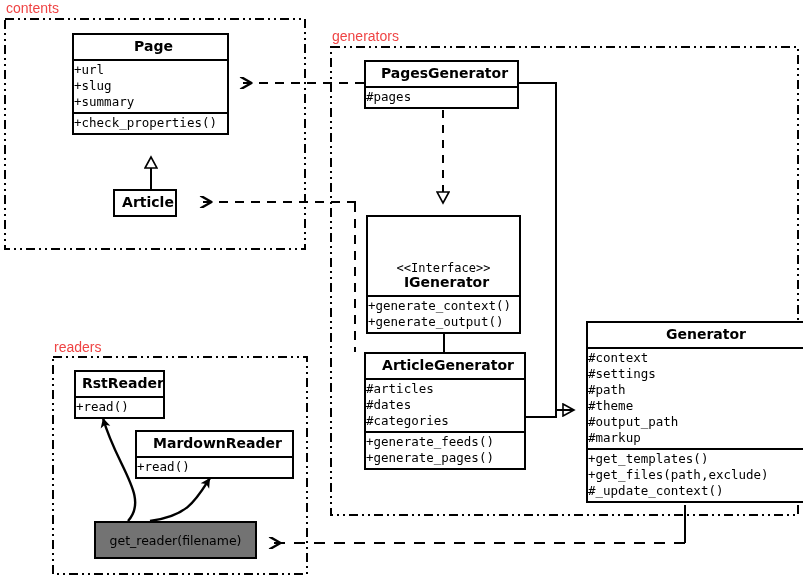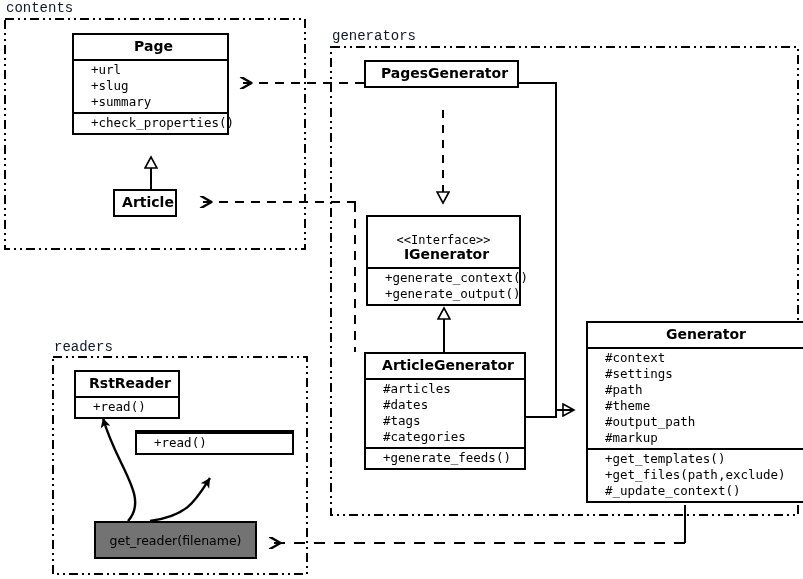--- a/index.html
+++ b/index.html
@@ -1,33 +1,33 @@
 <!DOCTYPE html>
 <html><head>
 <meta charset="utf-8">
 <style>
   html,body{margin:0;padding:0;background:#ffffff;}
   body{width:803px;height:579px;overflow:hidden;
        font-family:"DejaVu Sans","Liberation Sans",sans-serif;}
   #canvas{position:relative;width:803px;height:579px;background:#fff;}
   svg{position:absolute;left:0;top:0;width:803px;height:579px;}
 
-  .pkg-label{position:absolute;font-family:Liberation Mono, monospace;
-             font-size:14px;color:#0f172a;white-space:nowrap;}
+  .pkg-label{position:absolute;font-family:Liberation Sans, sans-serif;
+             font-size:14px;color:#ef4444;white-space:nowrap;}
 
   .cls{position:absolute;border:2px solid #000;background:#fff;box-sizing:border-box;}
   .cls .sep{border-top:2px solid #000;}
   .cls .name{font-weight:bold;font-size:14px;text-align:center;
              padding:4px 0 5px 6px;line-height:15px;
              font-family:"DejaVu Sans","Liberation Sans",sans-serif;}
   .cls .stereo{font-weight:normal;font-size:12px;text-align:center;
                font-family:"DejaVu Sans Mono","Liberation Mono",monospace;
-               line-height:14px;padding-top:16px;}
+               line-height:14px;padding-top:16px;margin-top:28px;}
   .cls .compart{padding:1px 0 2px 0;}
-  .cls .row{font-size:12.5px;line-height:16px;padding:0 2px 0 17px;
+  .cls .row{font-size:12.5px;line-height:16px;padding:0 2px 0 0;
             font-family:"DejaVu Sans Mono","Liberation Mono",monospace;
             white-space:nowrap;}
   .plain{position:absolute;border:2px solid #000;background:#737373;box-sizing:border-box;
          display:flex;align-items:center;justify-content:center;
          font-size:12.5px;font-family:"DejaVu Sans","Liberation Sans",sans-serif;}
 </style>
 </head>
 <body>
 
 <div id="canvas">
@@ -87,69 +87,73 @@
       <div class="row">+check_properties()</div>
     </div>
   </div>
 
   <div class="cls" style="left:113px; top:189px; width:64px;">
     <div class="name">Article</div>
   </div>
 
   <div class="cls" style="left:364px; top:60px; width:155px;">
     <div class="name">PagesGenerator</div>
+    <div class="compart sep">
+      <div class="row">#pages</div>
+    </div>
   </div>
 
   <div class="cls" style="left:366px; top:215px; width:155px;">
     <div class="stereo">&lt;&lt;Interface&gt;&gt;</div>
     <div class="name" style="padding-top:0;">IGenerator</div>
     <div class="compart sep">
       <div class="row">+generate_context()</div>
       <div class="row">+generate_output()</div>
     </div>
   </div>
 
   <div class="cls" style="left:364px; top:352px; width:162px;">
     <div class="name">ArticleGenerator</div>
     <div class="compart sep">
       <div class="row">#articles</div>
       <div class="row">#dates</div>
-      <div class="row">#tags</div>
       <div class="row">#categories</div>
     </div>
     <div class="compart sep">
       <div class="row">+generate_feeds()</div>
+      <div class="row">+generate_pages()</div>
     </div>
   </div>
 
   <div class="cls" style="left:586px; top:321px; width:234px;">
     <div class="name">Generator</div>
     <div class="compart sep">
       <div class="row">#context</div>
       <div class="row">#settings</div>
       <div class="row">#path</div>
       <div class="row">#theme</div>
       <div class="row">#output_path</div>
       <div class="row">#markup</div>
     </div>
     <div class="compart sep">
       <div class="row">+get_templates()</div>
       <div class="row">+get_files(path,exclude)</div>
       <div class="row">#_update_context()</div>
     </div>
   </div>
 
-  <div class="cls" style="left:74px; top:370px; width:106px;">
+  <div class="cls" style="left:74px; top:370px; width:91px;">
     <div class="name">RstReader</div>
     <div class="compart sep">
       <div class="row">+read()</div>
     </div>
   </div>
 
   <div class="cls" style="left:135px; top:430px; width:159px;">
+    <div class="name">MardownReader</div>
     <div class="compart sep">
       <div class="row">+read()</div>
     </div>
   </div>
 
   <div class="plain" style="left:94px; top:521px; width:163px; height:38px;">
     <span>get_reader(filename)</span>
   </div>
 
 </div>

